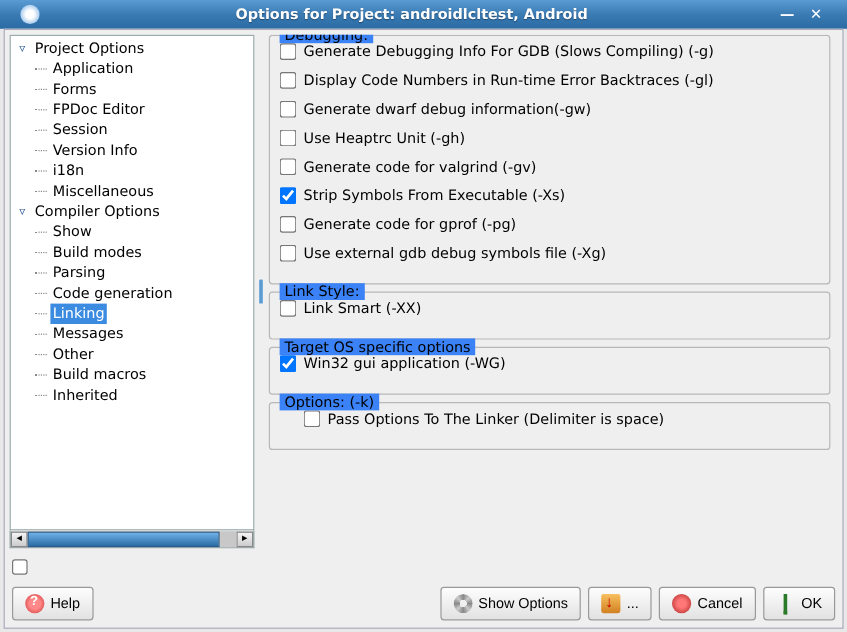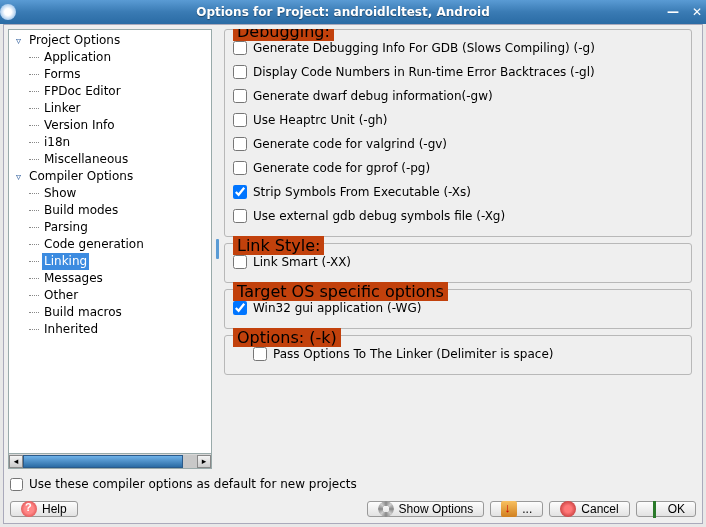--- a/index.html
+++ b/index.html
@@ -1,18 +1,18 @@
 <!DOCTYPE html>
 <html><head>
 <meta charset="utf-8">
 <style>
   * { box-sizing: border-box; margin: 0; padding: 0; }
   body { font-family: "DejaVu Sans", Arial, sans-serif; font-size: 12px; background: #e8e8e8; width: 706px; height: 527px; overflow: hidden; }
   
-  .titlebar { height: 24px; background: linear-gradient(to bottom, #5a9bd4 0%, #3a7bb4 50%, #2a6ba4 100%); display: flex; align-items: center; color: #fff; font-weight: bold; padding: 0 0; }
+  .titlebar { height: 24px; background: linear-gradient(to bottom, #5a9bd4 0%, #3a7bb4 50%, #2a6ba4 100%); display: flex; align-items: center; color: #fff; font-weight: bold; padding: 0 17px; }
   .titlebar .appicon { width: 16px; height: 16px; margin-right: 6px; background: radial-gradient(circle, #fff 30%, #aaccee 70%); border-radius: 50%; }
   .titlebar .title { flex: 1; text-align: center; text-shadow: 0 1px 1px rgba(0,0,0,.4); }
   .titlebar .winbtns { display: flex; gap: 6px; }
   .titlebar .winbtn { width: 18px; height: 16px; display: flex; align-items: center; justify-content: center; color: #fff; cursor: pointer; }
   
   .window-body { position: absolute; top: 24px; left: 3px; right: 3px; bottom: 3px; background: #efefef; border: 1px solid #aab; display: flex; flex-direction: column; }
   
   .main-area { flex: 1; display: flex; overflow: hidden; padding: 4px 4px 0 4px; gap: 2px; }
   
   .tree-panel { width: 204px; display: flex; flex-direction: column; }
@@ -27,30 +27,30 @@
   .hscroll-stub { height: 15px; background: #d8d8d8; border: 1px solid #9aa; border-top: none; display: flex; align-items: center; }
   .hscroll-btn { width: 14px; height: 13px; background: linear-gradient(#f4f4f4,#ccc); border: 1px solid #888; display: flex; align-items: center; justify-content: center; font-size: 9px; }
   .hscroll-track { flex: 1; background: #c8c8c8; height: 13px; position: relative; }
   .hscroll-thumb { position: absolute; left: 0; top: 0; height: 100%; width: 92%; background: linear-gradient(#6fb2e8,#2a6ba4); border: 1px solid #2a5a8a; }
   
   .splitter { width: 6px; display: flex; align-items: center; justify-content: center; cursor: col-resize; }
   .splitter-grip { width: 3px; height: 20px; background: #5a9bd4; border-radius: 1px; }
   
   .content-panel { flex: 1; background: #efefef; overflow-y: auto; padding: 0 6px 0 2px; }
   .group { border: 1px solid #b8b8b8; border-radius: 3px; margin-bottom: 6px; padding: 6px 8px 8px 8px; position: relative; }
-  .group-title { position: absolute; top: -8px; left: 8px; background: #c2410c; padding: 0 4px; font-size: 16px; }
-  .chk-row { display: flex; align-items: center; height: 24px; gap: 6px; }
+  .group-title { position: absolute; top: -8px; left: 8px; background: #3b82f6; padding: 0 4px; font-size: 12px; }
+  .chk-row { display: flex; height: 24px; gap: 6px; }
   .chk-row input[type=checkbox] { width: 14px; height: 14px; cursor: pointer; }
   .chk-row label { cursor: pointer; }
   
   .footer { padding: 4px 6px 6px 6px; }
   .default-row { display: flex; align-items: center; gap: 6px; height: 22px; margin-bottom: 6px; }
   .button-row { display: flex; gap: 6px; }
   .spacer { flex: 1; }
-  .btn { height: 16px; padding: 0 10px; background: linear-gradient(#fdfdfd,#e2e2e2); border: 1px solid #999; border-radius: 3px; display: inline-flex; align-items: center; gap: 5px; cursor: pointer; font-size: 12px; }
+  .btn { height: 28px; padding: 0 10px; background: linear-gradient(#fdfdfd,#e2e2e2); border: 1px solid #999; border-radius: 3px; display: inline-flex; align-items: center; gap: 5px; cursor: pointer; font-size: 12px; }
   .icon { width: 16px; height: 16px; display: inline-block; }
   .icon-help { background: radial-gradient(circle,#f88 40%, #c33 100%); border-radius: 50%; position: relative; }
   .icon-help::after { content: "?"; color: #fff; font-size: 11px; font-weight: bold; position: absolute; left: 4px; top: 0; }
   .icon-gear { background: conic-gradient(#888,#ccc,#888,#ccc,#888,#ccc,#888,#ccc,#888); border-radius: 50%; mask: radial-gradient(circle,transparent 3px,#000 3px); -webkit-mask: radial-gradient(circle,transparent 3px,#000 3px); }
   .icon-green { background: radial-gradient(circle,#7f7 30%,#2a2 100%); border-radius: 50%; }
   .icon-down { position: relative; background: linear-gradient(#f8c060,#d08020); border-radius: 2px; }
   .icon-down::after { content:"↓"; color:#c00; font-weight:bold; position:absolute; left:3px; top:-1px; font-size:13px; }
   .icon-red { background: radial-gradient(circle,#f77 30%,#a22 100%); border-radius: 50%; }
   .icon-ok { width: 14px; height: 12px; border-left: 3px solid #2a7a2a; border-bottom: 3px solid #2a7a2a; transform: rotate(-45deg) translate(2px,-2px); }
 </style>
@@ -78,21 +78,21 @@
             <div class="tree-child">
               <span class="tree-label">Application</span>
             </div>
             <div class="tree-child">
               <span class="tree-label">Forms</span>
             </div>
             <div class="tree-child">
               <span class="tree-label">FPDoc Editor</span>
             </div>
             <div class="tree-child">
-              <span class="tree-label">Linker</span>
+              <span class="tree-label">Session</span>
             </div>
             <div class="tree-child">
               <span class="tree-label">Version Info</span>
             </div>
             <div class="tree-child">
               <span class="tree-label">i18n</span>
             </div>
             <div class="tree-child">
               <span class="tree-label">Miscellaneous</span>
             </div>
@@ -162,26 +162,26 @@
             </div>
             <div class="chk-row">
               <input type="checkbox" id="grp-debugging-c3" style="">
               <label for="grp-debugging-c3">Use Heaptrc Unit (-gh)</label>
             </div>
             <div class="chk-row">
               <input type="checkbox" id="grp-debugging-c4" style="">
               <label for="grp-debugging-c4">Generate code for valgrind (-gv)</label>
             </div>
             <div class="chk-row">
+              <input type="checkbox" id="grp-debugging-c6" checked="" style="">
+              <label for="grp-debugging-c6">Strip Symbols From Executable (-Xs)</label>
+            </div>
+            <div class="chk-row">
               <input type="checkbox" id="grp-debugging-c5" style="">
               <label for="grp-debugging-c5">Generate code for gprof (-pg)</label>
-            </div>
-            <div class="chk-row">
-              <input type="checkbox" id="grp-debugging-c6" checked="" style="">
-              <label for="grp-debugging-c6">Strip Symbols From Executable (-Xs)</label>
             </div>
             <div class="chk-row">
               <input type="checkbox" id="grp-debugging-c7" style="">
               <label for="grp-debugging-c7">Use external gdb debug symbols file (-Xg)</label>
             </div>
           </div>
       </div>
       <div class="group">
         <span class="group-title">Link Style:</span>
         <div id="grp-linkstyle">
@@ -208,21 +208,20 @@
               <label for="grp-options-c0">Pass Options To The Linker (Delimiter is space)</label>
             </div>
           </div>
       </div>
     </div>
   </div>
 
   <div class="footer">
     <div class="default-row">
       <input type="checkbox" id="defchk" style="">
-      <label for="defchk">Use these compiler options as default for new projects</label>
     </div>
     <div class="button-row">
       <button class="btn">
         <span class="icon icon-help"></span>
         <span>Help</span>
       </button>
       <span class="spacer"></span>
       <button class="btn">
         <span class="icon icon-gear"></span>
         <span>Show Options</span>

